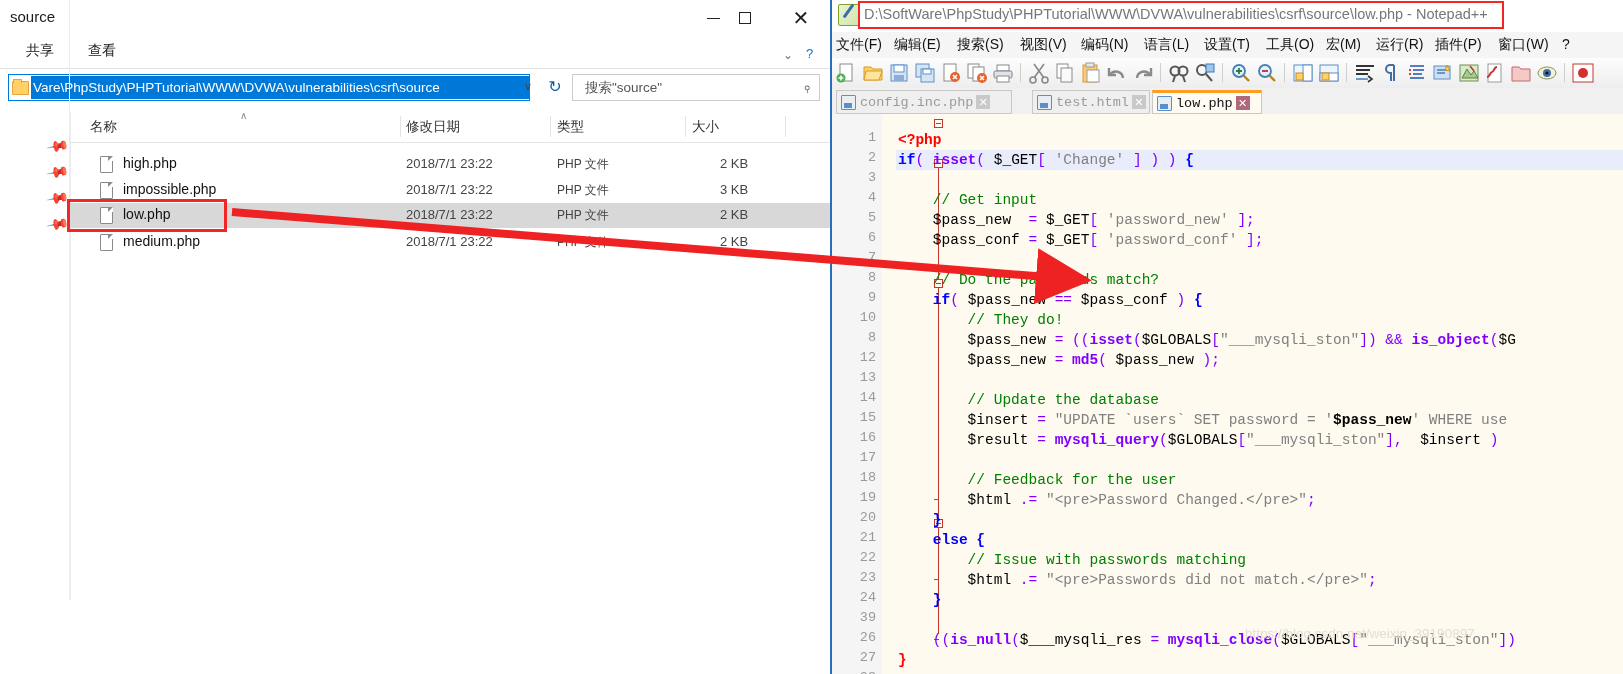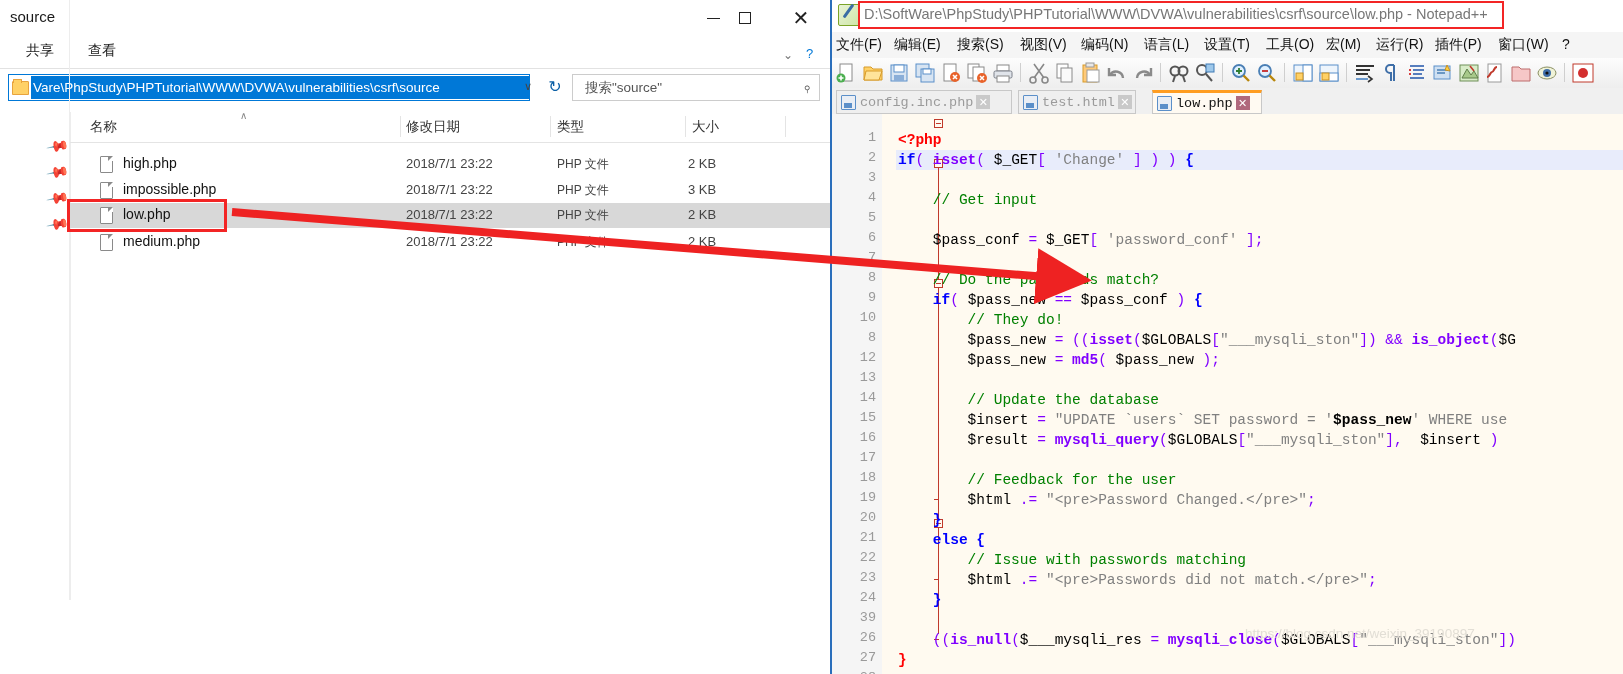--- a/index.html
+++ b/index.html
@@ -124,21 +124,21 @@
     position:absolute;left:30px;top:4px;width:13px;height:17px;
     border:1.3px solid #8a8a8a;background:#fff;box-sizing:border-box;border-radius:1px;
   }
   .doc-ico:after{
     content:"";position:absolute;right:-1px;top:-1px;border-style:solid;
     border-width:0 0 5px 5px;border-color:transparent transparent #fff #8a8a8a;
   }
   .f-name{position:absolute;left:53px;top:3px;font-size:14px;color:#111;}
   .f-date{position:absolute;left:336px;top:4px;font-size:13px;color:#444;}
   .f-type{position:absolute;left:487px;top:4px;font-size:12px;color:#444;}
-  .f-size{position:absolute;left:618px;top:4px;width:92px;text-align:left;font-size:13px;color:#444;}
+  .f-size{position:absolute;left:618px;top:4px;width:92px;text-align:center;font-size:13px;color:#444;}
 
   
   .annot-box{
     position:absolute;left:67px;top:199px;width:160px;height:33px;
     border:3px solid #f32525;box-sizing:border-box;
   }
   
   #arrow-svg{position:absolute;left:0;top:0;width:1623px;height:674px;pointer-events:none;}
 
   .bottom-label{
@@ -510,21 +510,21 @@
         <circle cx="11" cy="11" r="5" fill="#d32f2f"></circle>
       </svg>
   </div>
 
   <div class="npp-tabs">
     <div class="ntab" style="left:4px;width:176px">
       <span class="tabico"></span>
       <span class="tabname">config.inc.php</span>
       <span class="tabx">✕</span>
     </div>
-    <div class="ntab" style="left:186px;width:118px">
+    <div class="ntab" style="left:200px;width:118px">
       <span class="tabico"></span>
       <span class="tabname">test.html</span>
       <span class="tabx">✕</span>
     </div>
     <div class="ntab active" style="left:320px;width:110px">
       <span class="tabico"></span>
       <span class="tabname">low.php</span>
       <span class="tabx">✕</span>
     </div>
   </div>
@@ -568,20 +568,21 @@
       <span class="foldbox" style="top:165px"></span>
       <span class="foldend" style="top:385px"></span>
       <span class="foldbox" style="top:405px"></span>
       <span class="foldend" style="top:465px"></span>
       <span class="foldend" style="top:525px"></span>
     </div>
     <div class="code">
       <div class="cl" style="top:16px"><span class="pl">&lt;?php</span></div>
       <div class="cl" style="top:36px"><span class="kw">if</span><span class="op">(</span> <span class="kw2">isset</span><span class="op">(</span> <span class="var">$_GET</span><span class="op">[</span> <span class="str">'Change'</span> <span class="op">]</span> <span class="op">)</span> <span class="op">)</span> <span class="brk">{</span></div>
       <div class="cl" style="top:76px"><span class="cmt">    // Get input</span></div>
+      <div class="cl" style="top:96px"><span class="var">    $pass_new</span>  <span class="op">=</span> <span class="var">$_GET</span><span class="op">[</span> <span class="str">'password_new'</span> <span class="op">];</span></div>
       <div class="cl" style="top:116px"><span class="var">    $pass_conf</span> <span class="op">=</span> <span class="var">$_GET</span><span class="op">[</span> <span class="str">'password_conf'</span> <span class="op">];</span></div>
       <div class="cl" style="top:156px"><span class="cmt">    // Do the passwords match?</span></div>
       <div class="cl" style="top:176px">    <span class="kw">if</span><span class="op">(</span> <span class="var">$pass_new</span> <span class="op">==</span> <span class="var">$pass_conf</span> <span class="op">)</span> <span class="brk">{</span></div>
       <div class="cl" style="top:196px"><span class="cmt">        // They do!</span></div>
       <div class="cl" style="top:216px"><span class="var">        $pass_new</span> <span class="op">=</span> <span class="op">((</span><span class="kw2">isset</span><span class="op">(</span><span class="var">$GLOBALS</span><span class="op">[</span><span class="str">"___mysqli_ston"</span><span class="op">])</span> <span class="op">&amp;&amp;</span> <span class="kw2">is_object</span><span class="op">(</span><span class="var">$G</span></div>
       <div class="cl" style="top:236px"><span class="var">        $pass_new</span> <span class="op">=</span> <span class="kw2">md5</span><span class="op">(</span> <span class="var">$pass_new</span> <span class="op">);</span></div>
       <div class="cl" style="top:276px"><span class="cmt">        // Update the database</span></div>
       <div class="cl" style="top:296px"><span class="var">        $insert</span> <span class="op">=</span> <span class="str">"UPDATE `users` SET password = '</span><span class="var" style="font-weight:bold">$pass_new</span><span class="str">' WHERE use</span></div>
       <div class="cl" style="top:316px"><span class="var">        $result</span> <span class="op">=</span> <span class="kw2">mysqli_query</span><span class="op">(</span><span class="var">$GLOBALS</span><span class="op">[</span><span class="str">"___mysqli_ston"</span><span class="op">],</span>  <span class="var">$insert</span> <span class="op">)</span> </div>
       <div class="cl" style="top:356px"><span class="cmt">        // Feedback for the user</span></div>

